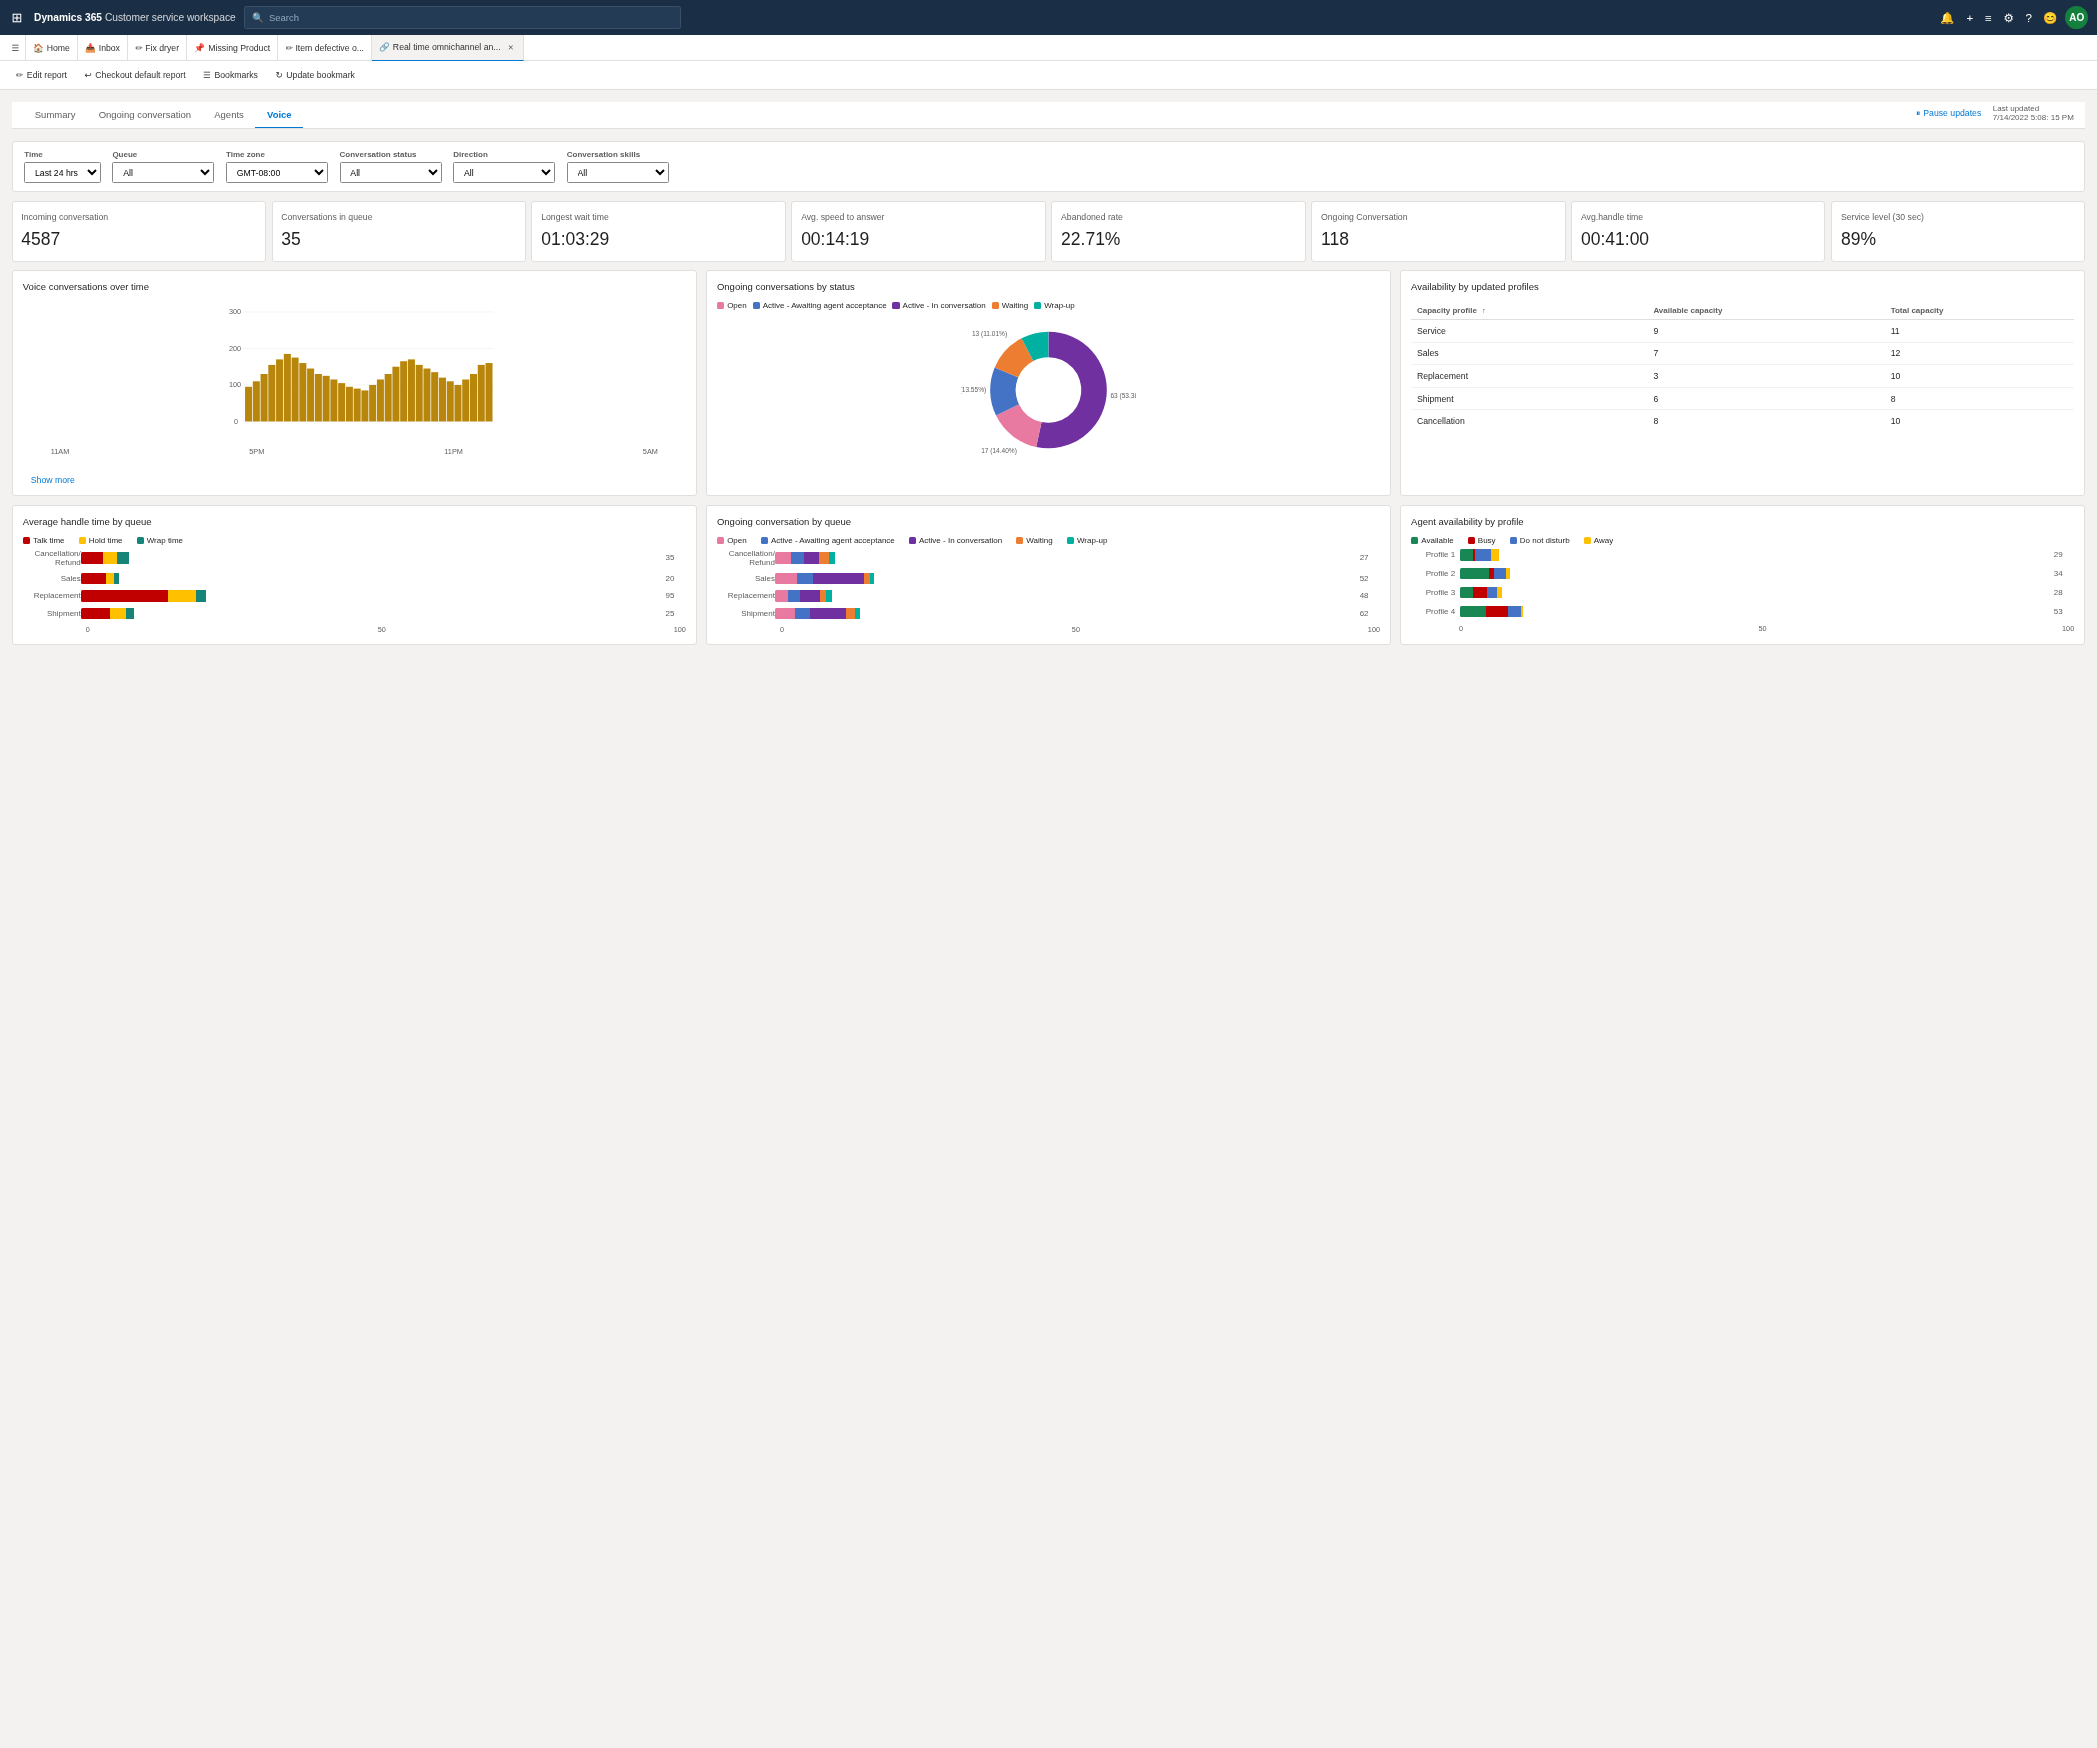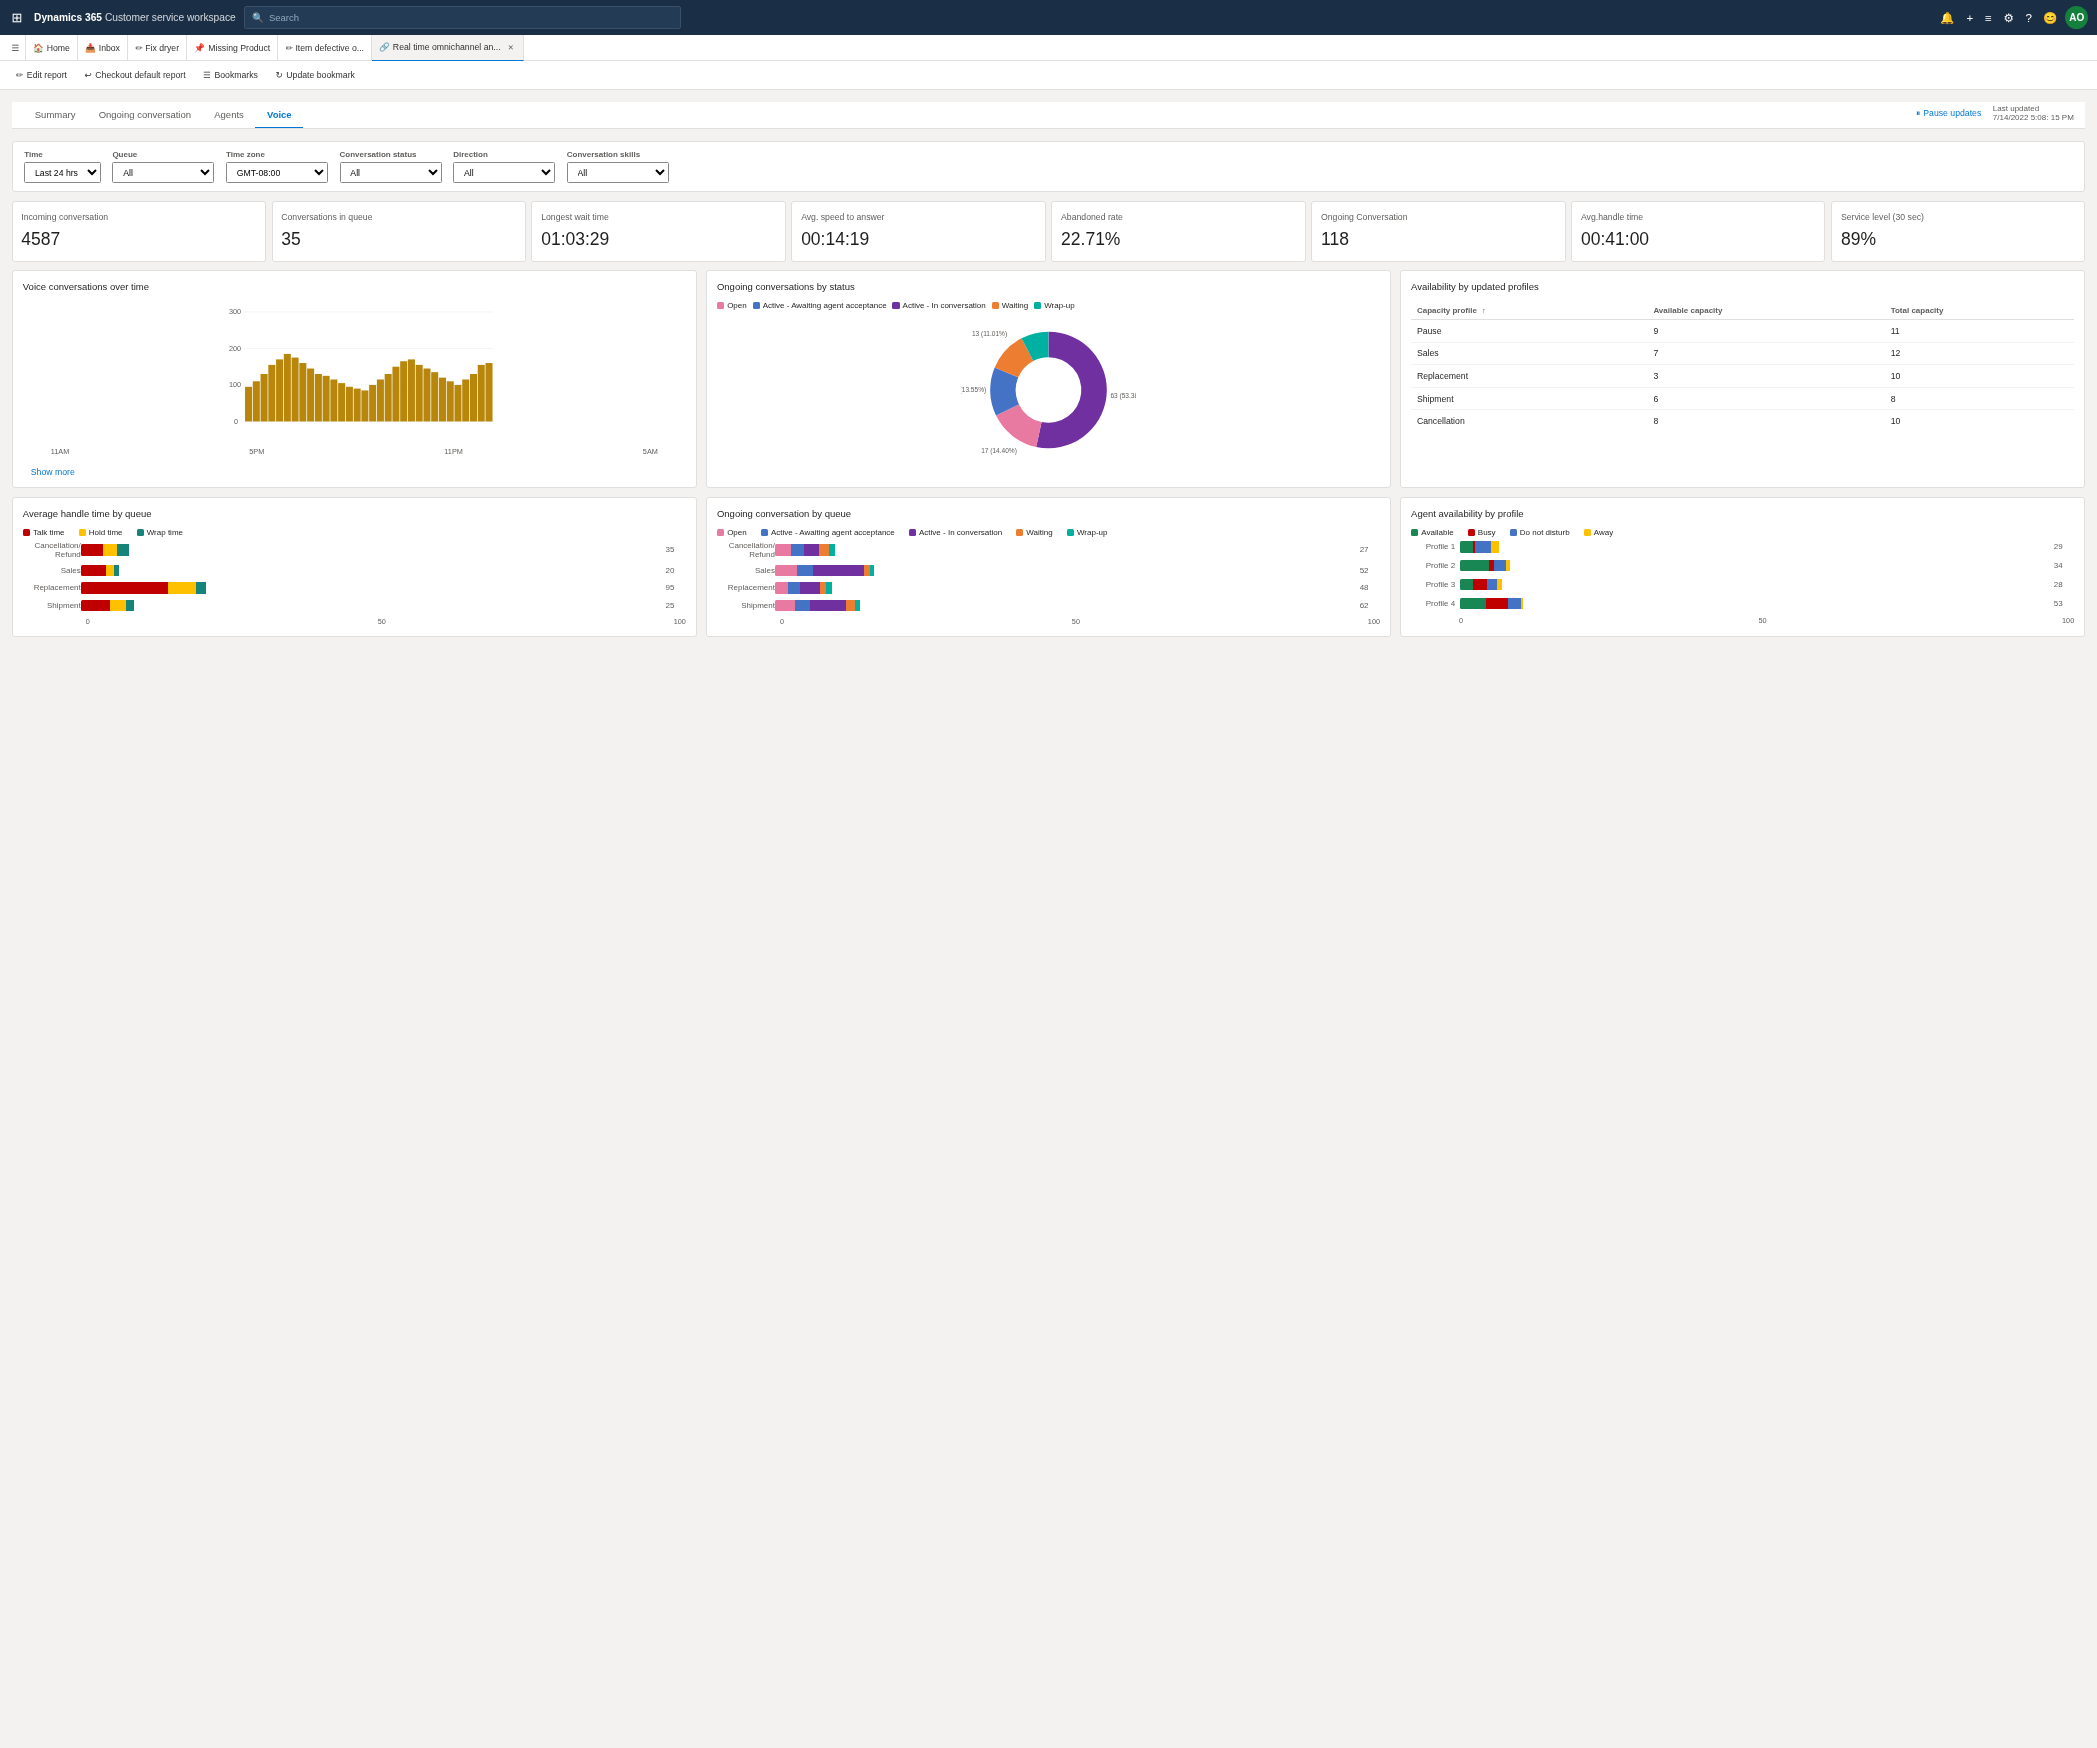--- a/index.html
+++ b/index.html
@@ -54,21 +54,21 @@
 
     
     .charts-row { display: grid; grid-template-columns: 1fr 1fr 1fr; gap: 8.7px; margin-bottom: 8.7px; }
     .chart-card { background: #fff; border: 0.7px solid #e1dfdd; border-radius: 2.9px; padding: 10.2px; }
     .chart-title { font-size: 9.5px; font-weight: 400; margin-bottom: 8.7px; color: #201f1e; }
 
     
     .bar-chart-container { position: relative; height: 146px; }
     .bar-chart-svg { width: 100%; height: 100%; }
     .chart-axis-label { font-size: 10px; fill: #605e5c; }
-    .show-more { color: #0078d4; cursor: pointer; font-size: 8.7px; margin-top: 11px; display: inline-block; padding-left: 8px; }
+    .show-more { color: #0078d4; cursor: pointer; font-size: 8.7px; margin-top: 19px; display: inline-block; padding-left: 8px; }
     .donut-legend { display: flex; flex-wrap: wrap; gap: 5.8px; margin-bottom: 7.3px; font-size: 8px; }
     .legend-item { display: flex; align-items: center; gap: 2.9px; }
     .legend-dot { width: 7.3px; height: 7.3px; border-radius: 1.5px; flex-shrink: 0; }
 
     
     .avail-table { width: 100%; border-collapse: collapse; font-size: 8.7px; }
     .avail-table th { text-align: left; padding: 4.4px 5.8px; font-weight: 600; color: #605e5c; border-bottom: 0.7px solid #e1dfdd; font-size: 8px; }
     .avail-table td { padding: 5.8px 5.8px; border-bottom: 0.7px solid #f3f2f1; }
     .avail-table tr:last-child td { border-bottom: none; }
     .avail-table-wrap { max-height: 160px; overflow-y: auto; }
@@ -346,21 +346,21 @@
         <table class="avail-table" id="avail-table">
           <thead>
             <tr>
               <th>Capacity profile <span class="sort-icon">↑</span></th>
               <th>Available capacity</th>
               <th>Total capacity</th>
             </tr>
           </thead>
           <tbody id="avail-tbody">
               <tr>
-                <td>Pause</td>
+                <td>Service</td>
                 <td>9</td>
                 <td>11</td>
               </tr>
               <tr>
                 <td>Sales</td>
                 <td>7</td>
                 <td>12</td>
               </tr>
               <tr>
                 <td>Replacement</td>

